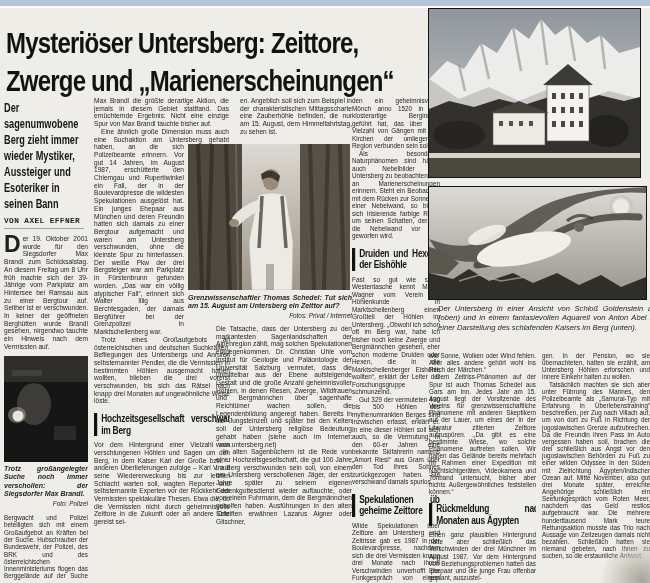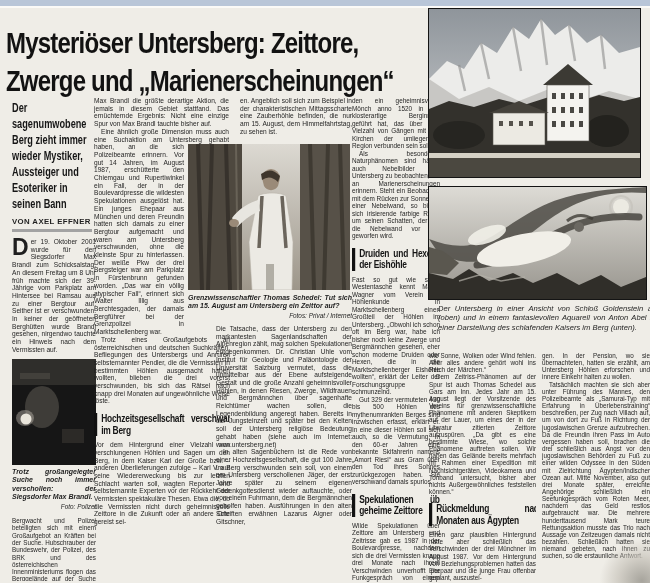--- a/index.html
+++ b/index.html
@@ -19,25 +19,25 @@
   .body-txt{font-size:6.6px;line-height:7.7px;text-align:justify;}
   .body-txt p{margin:0;text-indent:7px;}
   .body-txt p.first{text-indent:0;}
   .subhead{font-weight:bold;font-size:10.5px;line-height:11.5px;letter-spacing:-.3px;
     border-left:4px solid #111;padding-left:5px;margin:8px 0 5px 0;
     width:125%;transform:scaleX(.8);transform-origin:0 0;color:#151515;}
   .cap{font-weight:bold;font-style:italic;font-size:7px;line-height:8.5px;text-align:justify;}
   .credit{display:block;text-align:right;font-style:italic;font-weight:normal;font-size:6.4px;margin-top:1px;}
 
   
-  #col-a{left:12px;top:100px;width:84px;height:481px;overflow:hidden;}
+  #col-a{left:4px;top:100px;width:84px;height:481px;overflow:hidden;}
   #subtitle{width:124px;transform:scaleX(.68);transform-origin:0 0;
     font-weight:bold;font-size:13.5px;line-height:16px;color:#161616;}
   #byline{font-weight:bold;font-size:7.8px;letter-spacing:.4px;margin-top:5px;
-    padding-bottom:3px;border-bottom:3px solid #a3a3a3;width:80px;}
+    padding-bottom:3px;border-bottom:1px solid #a3a3a3;width:80px;font-family:Liberation Mono, monospace;}
   #col-a .body-txt{margin-top:6px;}
   .dropcap{float:left;font-weight:bold;font-size:23px;line-height:19px;padding:0 2px 0 0;}
   #photo-a{display:block;margin:5px 0 3px 0;}
 
   
   #col-b{left:94px;top:97px;width:136px;height:486px;overflow:hidden;}
   .sp1{float:right;width:1px;height:50px;}
   .sp2{float:right;clear:right;width:46px;height:182px;}
 
   

